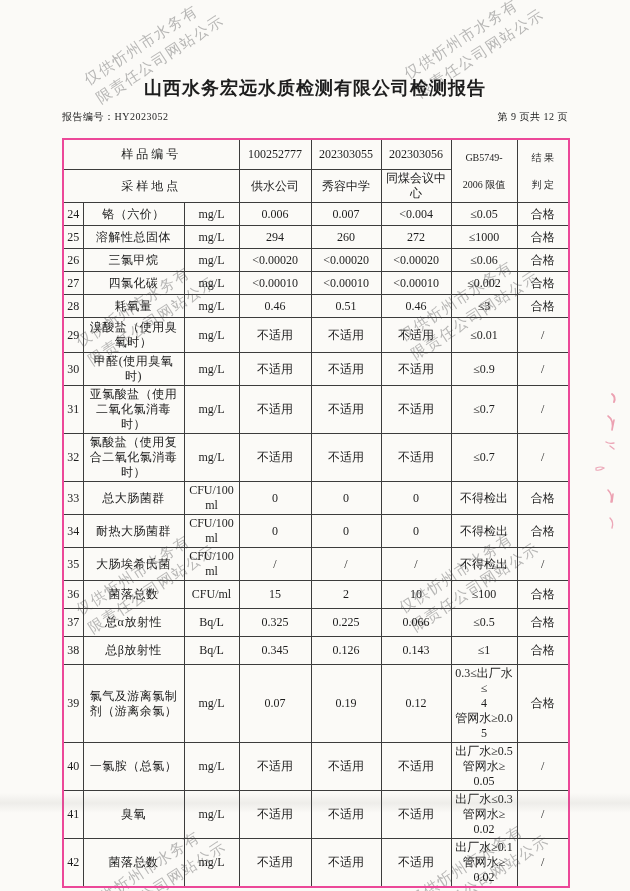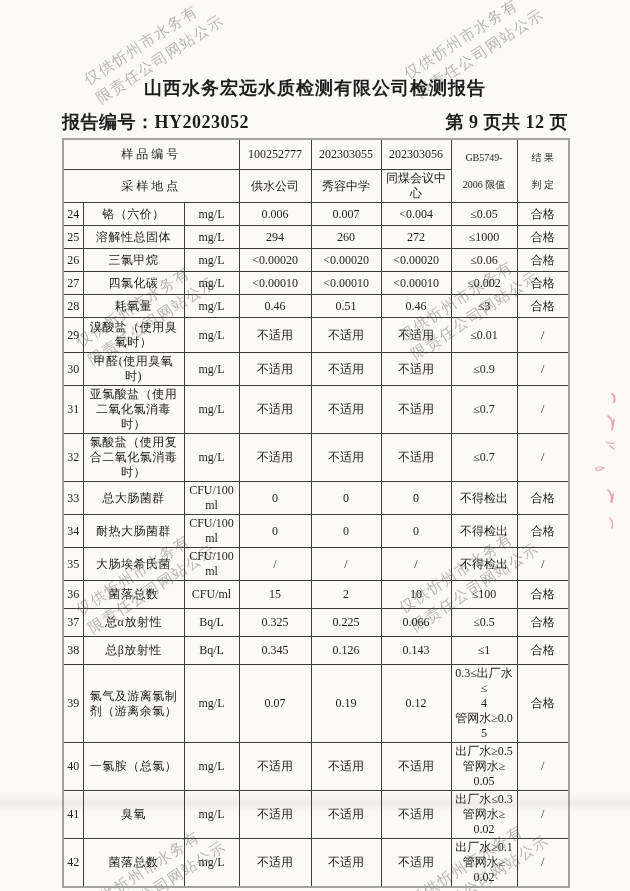--- a/index.html
+++ b/index.html
@@ -14,27 +14,27 @@
   }
   
   .doc-title{
     position:absolute;top:76px;left:0;width:100%;
     text-align:center;font-size:18px;font-weight:bold;
     letter-spacing:1px;margin:0;
   }
   .meta-row{
     position:absolute;top:110px;left:62px;width:506px;
     display:flex;justify-content:space-between;align-items:baseline;
-    font-size:18px;font-weight:bold;letter-spacing:0.5px;
+    font-size:10px;font-weight:normal;letter-spacing:0.5px;
   }
   
   table.report{
     position:absolute;top:138px;left:62px;
     width:506px;border-collapse:collapse;table-layout:fixed;
-    border:2px solid #a3a3a3;
+    border:2px solid #ec4899;
   }
   table.report td{
     border:1px solid #3c3c3c;
     text-align:center;vertical-align:middle;
     font-size:12px;line-height:1.25;
     padding:1px 2px;
     overflow:hidden;
     word-break:break-all;
   }
   thead td{height:27px;}

